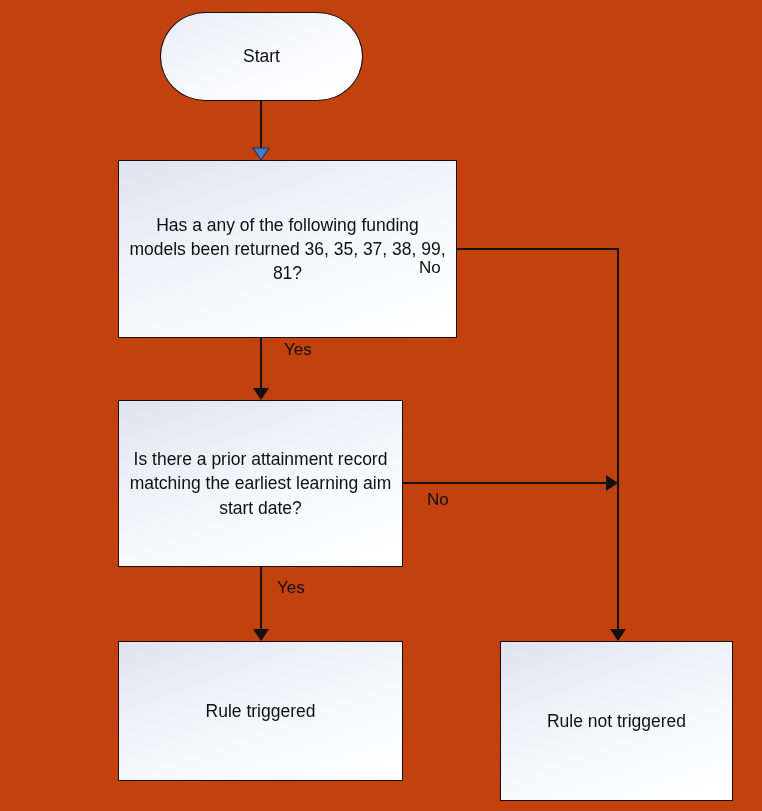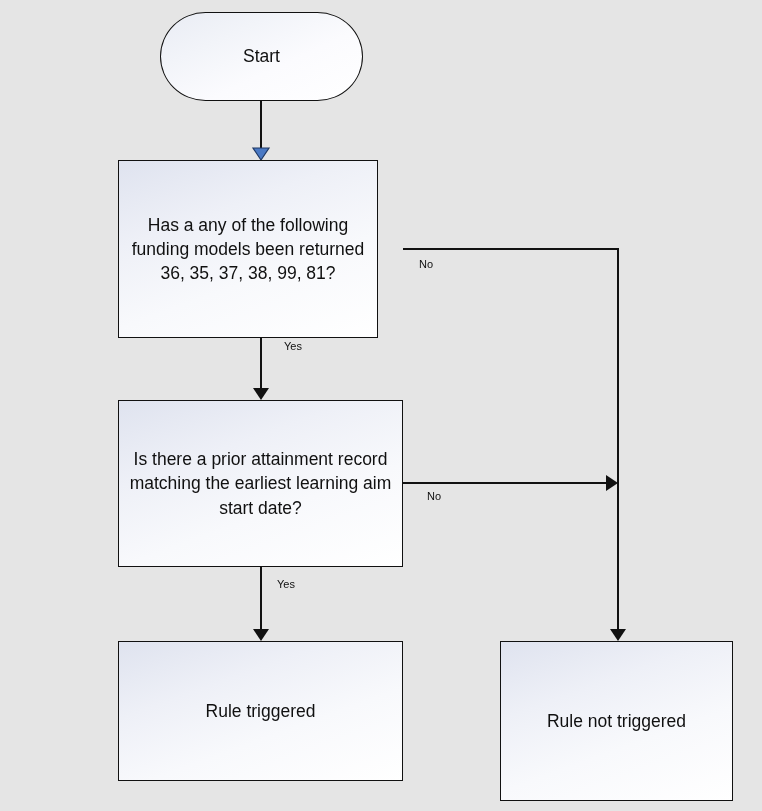--- a/index.html
+++ b/index.html
@@ -8,21 +8,21 @@
     background: #ffffff;
   }
   body {
     font-family: "Liberation Sans", sans-serif;
     color: #111111;
   }
   #canvas {
     position: relative;
     width: 762px;
     height: 811px;
-    background: #e5e5e5;
+    background: #c2410c;
     overflow: hidden;
   }
   
   .node {
     position: absolute;
     box-sizing: border-box;
     border: 1.6px solid #111111;
     background: linear-gradient(160deg, #dfe3ef 0%, #eef0f7 32%, #f8f9fc 62%, #ffffff 100%);
     display: flex;
     align-items: center;
@@ -41,21 +41,21 @@
     top: 12px;
     width: 203px;
     height: 89px;
     border-radius: 46px / 45px;
     background: linear-gradient(155deg, #e9ecf4 0%, #f2f4f9 30%, #fbfbfe 60%, #ffffff 100%);
   }
 
   #decision-funding-models {
     left: 118px;
     top: 160px;
-    width: 260px;
+    width: 339px;
     height: 178px;
   }
   #decision-prior-attainment {
     left: 118px;
     top: 400px;
     width: 285px;
     height: 167px;
   }
   #outcome-rule-triggered {
     left: 118px;
@@ -78,21 +78,21 @@
     height: 811px;
     pointer-events: none;
   }
   .edge-line { stroke: #111111; stroke-width: 2; fill: none; }
   .edge-head-dark { fill: #111111; }
   .edge-head-blue { fill: #4a79c4; stroke: #1f3864; stroke-width: 1.2; }
 
   
   .edge-label {
     position: absolute;
-    font-size: 11px;
+    font-size: 17px;
     color: #101010;
     white-space: nowrap;
   }
   #label-no-1 { left: 419px; top: 258px; }
   #label-yes-1 { left: 284px; top: 340px; }
   #label-no-2 { left: 427px; top: 490px; }
   #label-yes-2 { left: 277px; top: 578px; }
 </style>
 </head>
 <body>

